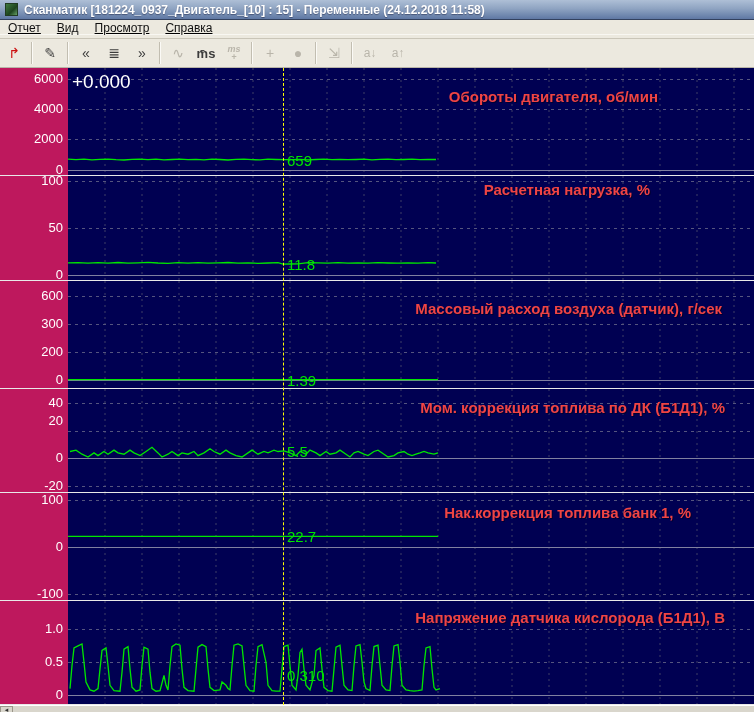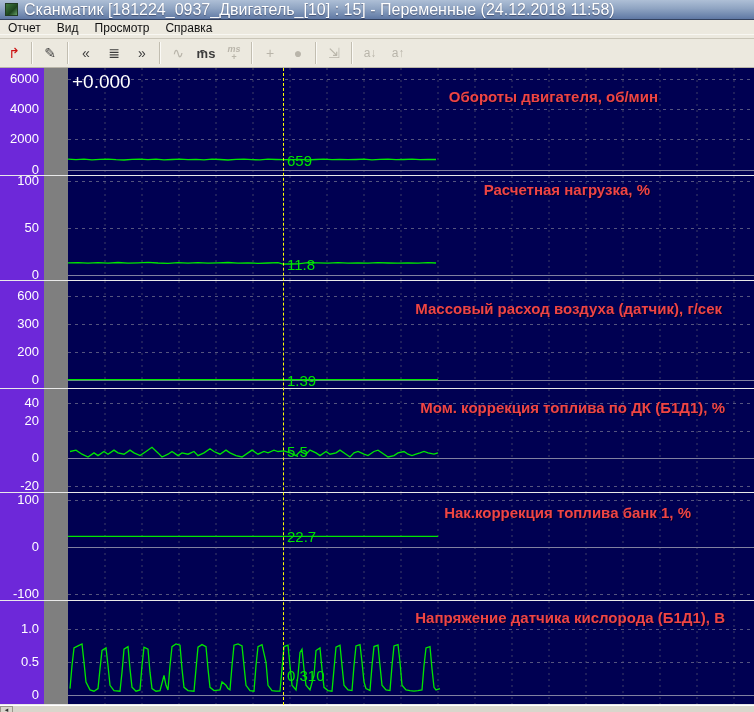--- a/index.html
+++ b/index.html
@@ -7,41 +7,41 @@
               font-family:"Liberation Sans", sans-serif; }
   .window { position:relative; width:754px; height:712px; background:#ece9df; }
 
   
   .titlebar { position:absolute; left:0; top:0; width:754px; height:20px;
     background:linear-gradient(#aebfd6 0%, #8fa4c2 45%, #5f78a4 100%);
     border-bottom:1px solid #33415e; display:flex; align-items:center; }
   .appicon { width:13px; height:13px; margin:0 6px 0 5px;
     background:linear-gradient(135deg,#3f7a3f 0%,#1e441e 60%,#65a065 100%);
     border:1px solid #203a20; }
-  .titletext { color:#fff; font-size:16px; font-weight:normal; text-shadow:0 1px 1px rgba(0,0,30,.4); white-space:nowrap; }
+  .titletext { color:#fff; font-size:12px; font-weight:bold; text-shadow:0 1px 1px rgba(0,0,30,.4); white-space:nowrap; }
 
   
   .menubar { position:absolute; left:0; top:21px; width:754px; height:14px;
-    background:#ece9df; display:flex; align-items:center; border-bottom:1px solid #f8f7f2; }
+    background:#ece9df; display:flex; align-items:center; border-bottom:1px solid #f8f7f2;text-decoration:underline; }
   .menuitem { font-size:12px; color:#111; padding:1px 8px; cursor:default; }
 
   
   .toolbar { position:absolute; left:0; top:38px; width:754px; height:30px;
     background:#ece9df; border-top:1px solid #c9c5b8; border-bottom:1px solid #b9b5a8;
     display:flex; align-items:center; }
   .tbtn { width:24px; height:22px; margin:0 2px; display:flex; align-items:center; justify-content:center;
     font-size:14px; color:#3c3c3c; position:relative; }
   .tbtn.disabled { color:#b9b5aa; }
   .tbtn .two { font-size:9px; line-height:8px; text-align:center; font-weight:bold;font-style:italic; }
   .tsep { width:2px; height:22px; margin:0 3px; border-left:1px solid #c2beb1; border-right:1px solid #fbfaf6; }
 
   
   .chartarea { position:absolute; left:0; top:68px; width:754px; height:637px; background:#7f7f7f; }
   .panel { position:absolute; left:0; width:754px; border-bottom:1px solid #e9e9e9; }
-  .gutter { position:absolute; left:0; top:0; width:44px; height:100%; background:#6d28d9; }
+  .gutter { position:absolute; left:0; top:0; width:68px; height:100%; background:#be185d; }
   .ylabel { position:absolute; right:5px; color:#fff; font-size:13px; white-space:nowrap; }
   .plot { position:absolute; left:68px; top:0; width:686px; height:100%; background:#000052; }
   .ptitle { position:absolute; color:#ef4444; font-size:15px; font-weight:bold;
     text-shadow:1px 1px 0 #000030; white-space:nowrap; }
   .cursorval { position:absolute; color:#00e600; font-size:15px; white-space:nowrap; }
   .cursorline { position:absolute; top:0; width:0; height:637px; border-left:1px dashed #ffff00; z-index:5; }
   .timeoffset { position:absolute; color:#fff; font-size:19px; z-index:6; }
 
   
   .hscroll { position:absolute; left:0; top:705px; width:754px; height:7px;

